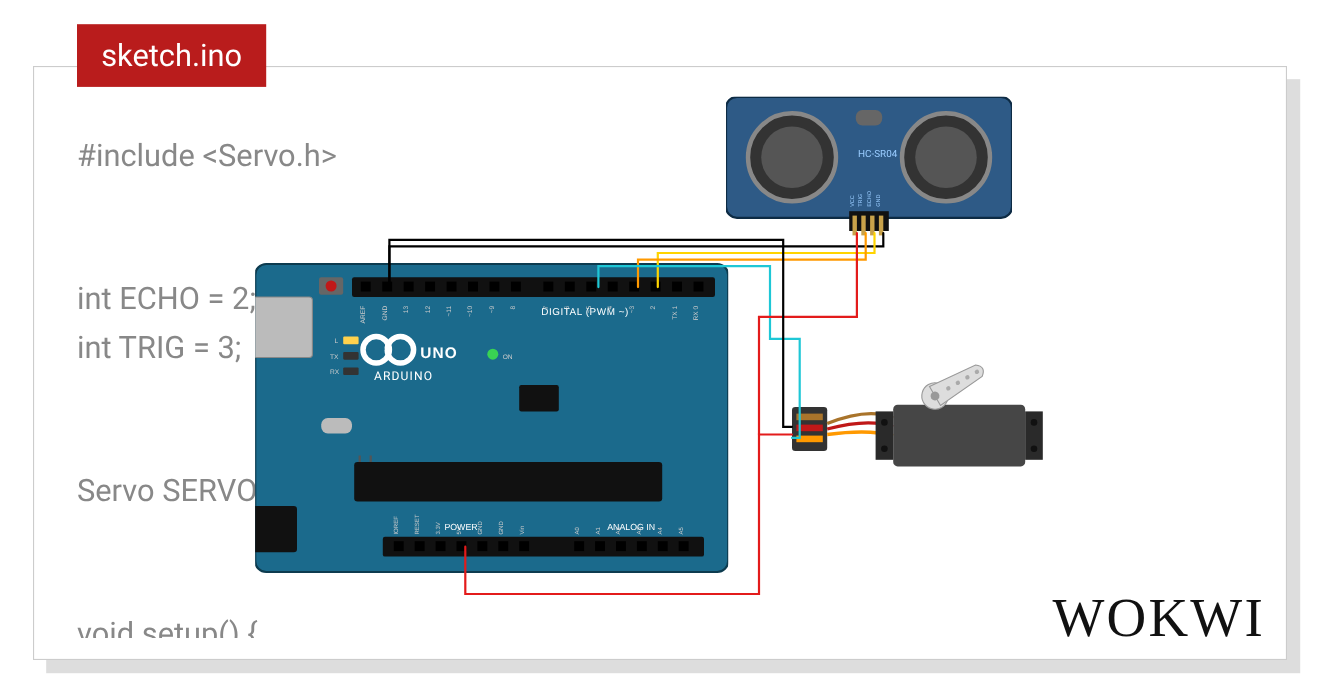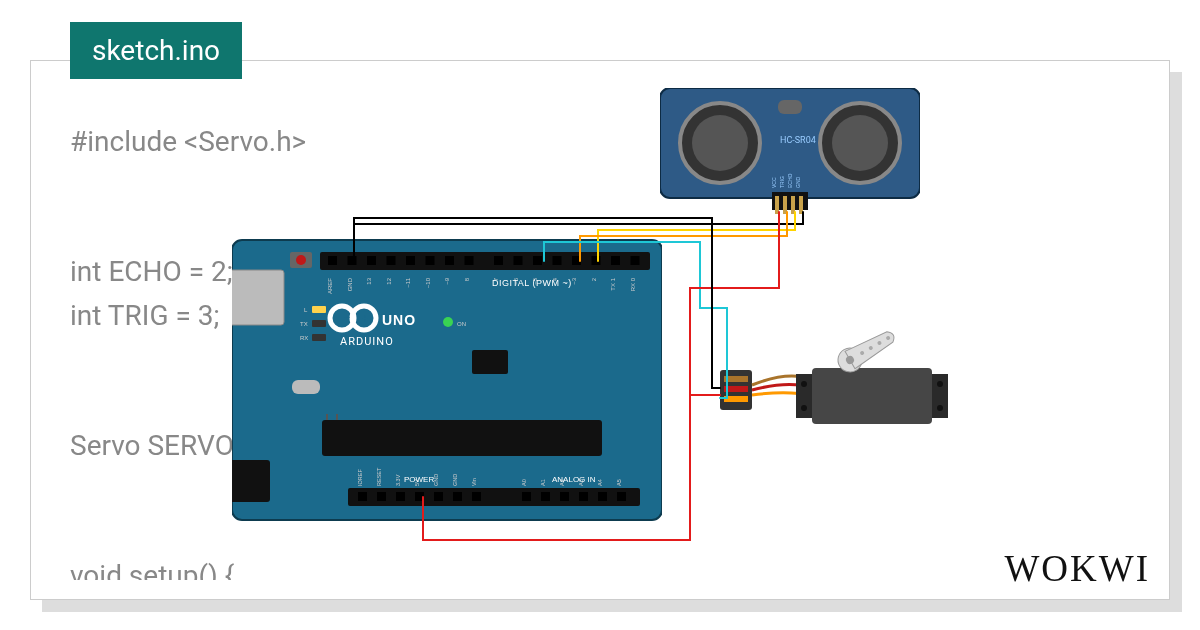--- a/index.html
+++ b/index.html
@@ -6,33 +6,33 @@
   body { width: 1200px; height: 630px; background: #fff; font-family: -apple-system, BlinkMacSystemFont, "Segoe UI", Roboto, sans-serif; overflow: hidden; position: relative; }
   .card {
     position: absolute; left: 30px; top: 60px; width: 1140px; height: 540px;
     background: #fff; border: 1px solid #ccc;
   }
   .shadow {
     position: absolute; left: 42px; top: 72px; width: 1140px; height: 540px;
     background: #aaa; opacity: .4;
   }
   .tab {
-    position: absolute; left: 70px; top: 22px; background: #0f766e; color: #fff;
+    position: absolute; left: 70px; top: 22px; background: #b91c1c; color: #fff;
     padding: 12px 22px; font-size: 28px; font-weight: 400; z-index: 5;
   }
   .code {
     position: absolute; left: 70px; top: 120px; width: 420px;
     color: #888; font-size: 28px; line-height: 1.55; font-weight: 400;
     white-space: pre; overflow: hidden; height: 460px;
     font-family: -apple-system, "Segoe UI", Roboto, sans-serif;
   }
   .brand {
     position: absolute; right: 50px; bottom: 40px;
     font-family: "Comic Sans MS", "Chalkboard SE", cursive;
-    font-size: 37px; letter-spacing: 2px; font-weight: 400; color: #111;
+    font-size: 50px; letter-spacing: 2px; font-weight: 400; color: #111;
     text-transform: uppercase;
   }
   svg { position: absolute; }
   .pinlbl { font: 6px sans-serif; fill: #ccc; }
   .anlbl { font: 5.5px sans-serif; fill: #ccc; }
   .boardtxt { fill: #fff; font: bold 14px sans-serif; letter-spacing: 1px; }
   .hcpin { font: 5px sans-serif; fill: #9cf; }
 </style>
 </head>
 <body>

